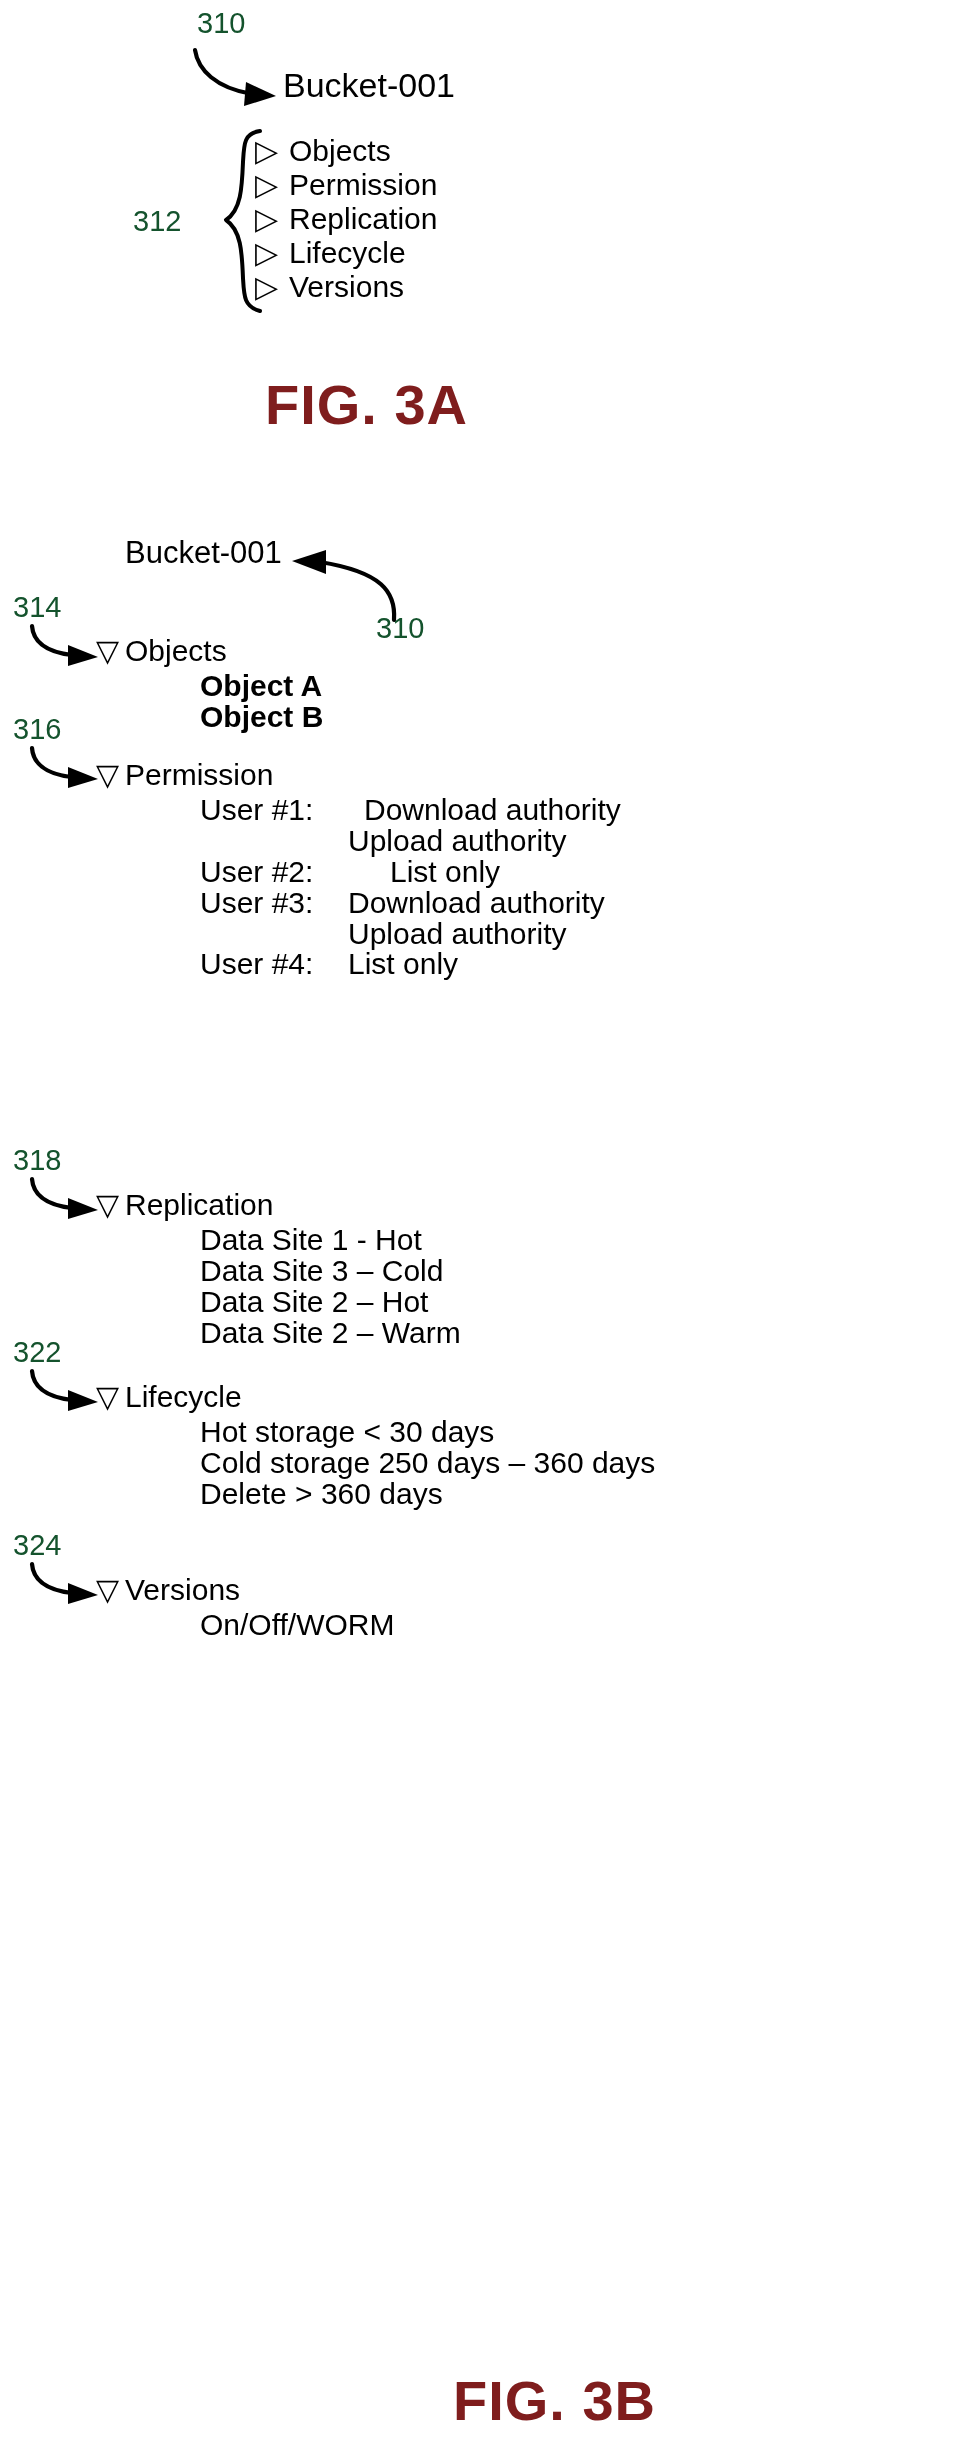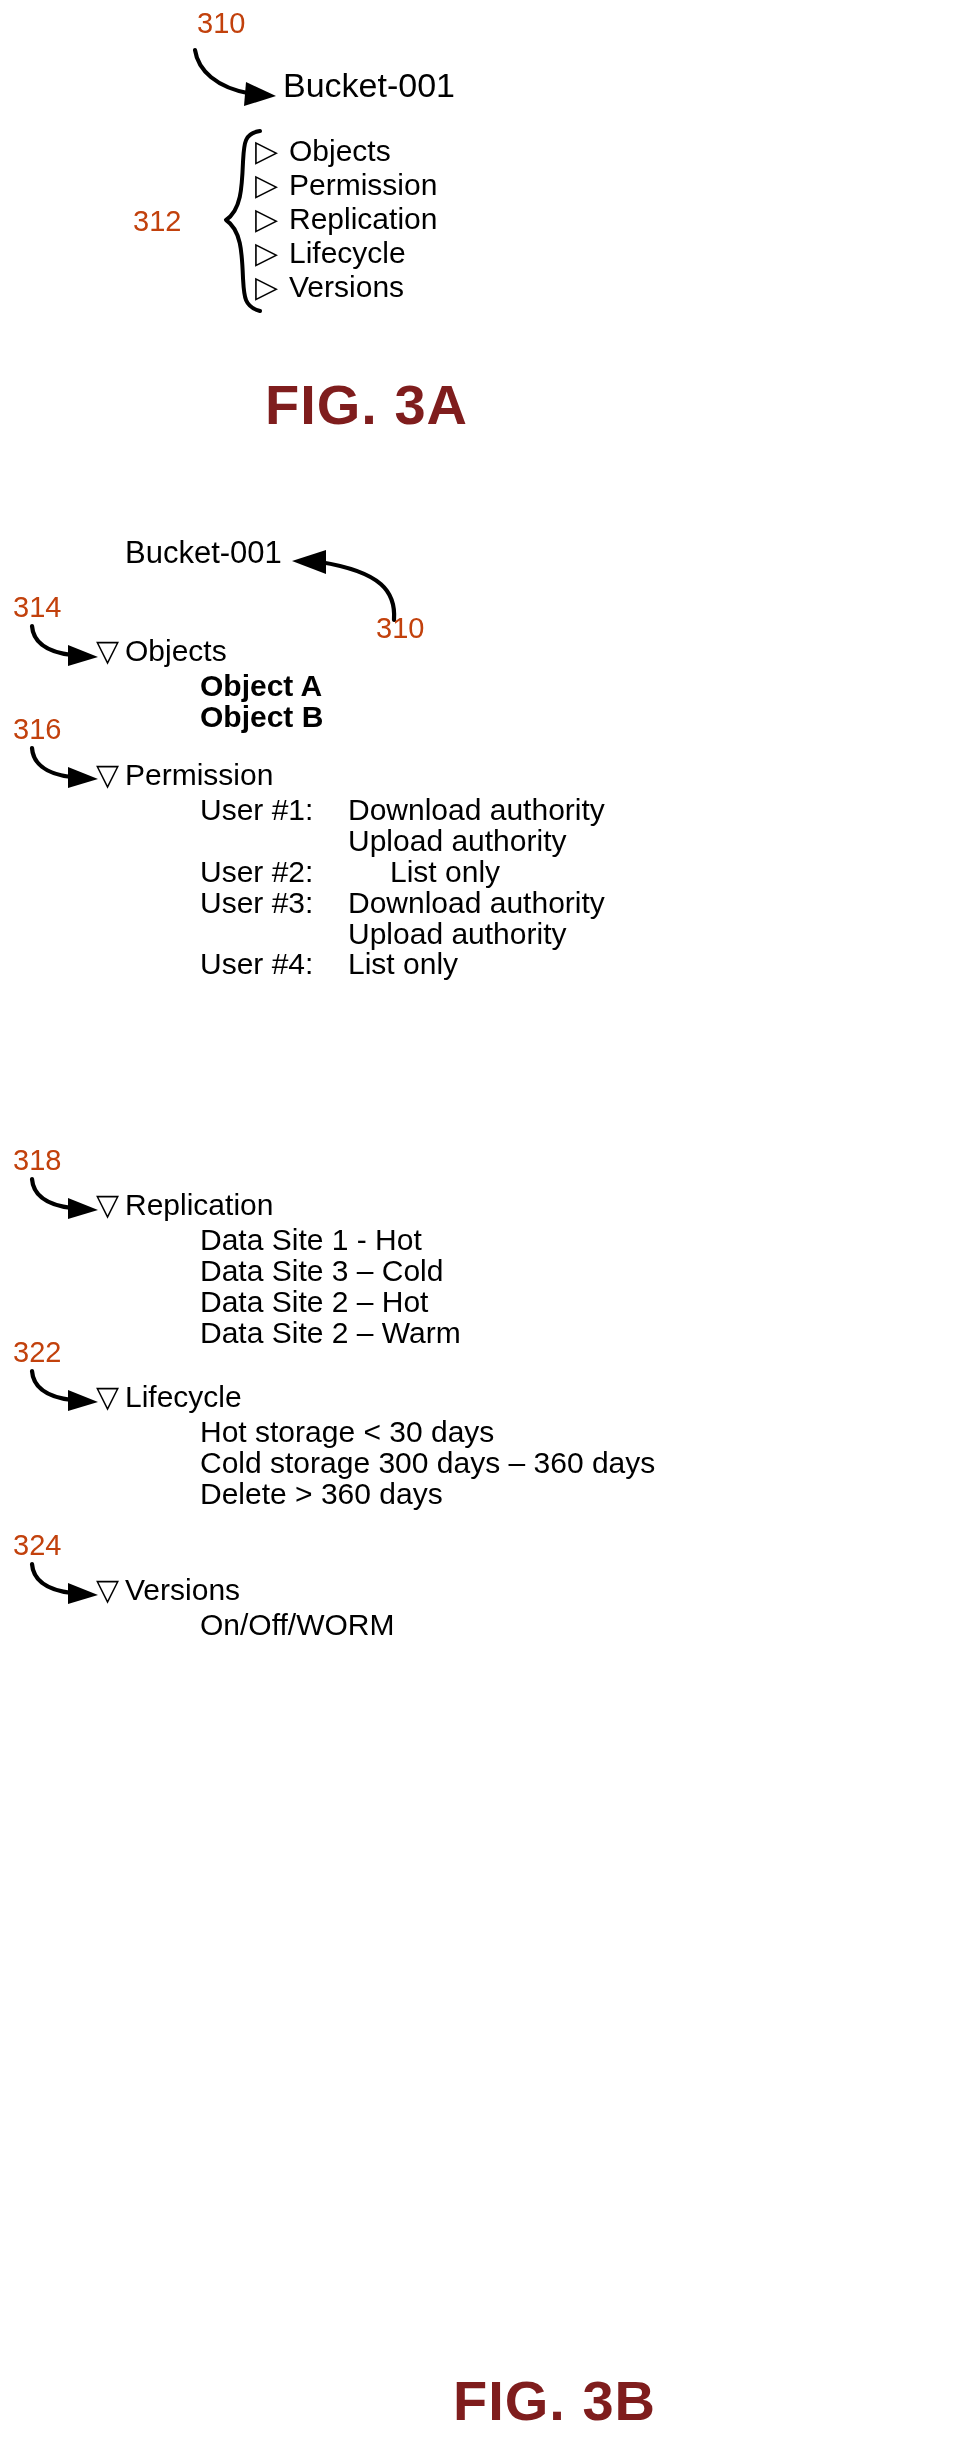--- a/index.html
+++ b/index.html
@@ -19,21 +19,21 @@
   .txt {
     font-size: 30px;
     line-height: 34px;
     white-space: pre;
     color: #000;
   }
   .reflabel {
     font-size: 29px;
     line-height: 31px;
     white-space: pre;
-    color: #c2410c;
+    color: #14532d;
   }
   .figcap {
     font-weight: bold;
     font-size: 56px;
     letter-spacing: 1px;
     white-space: pre;
     color: #7f1d1d;
   }
   svg { display: block; overflow: visible; }
   .row { display: flex; align-items: baseline; }
@@ -125,21 +125,21 @@
   <div class="abs reflabel" style="left:13px; top:714px;">316</div>
   <svg class="abs" style="left:28px; top:746px;" width="90" height="46" viewBox="0 0 90 46">
     <path d="M 4 2 C 5 16, 16 28, 44 31" fill="none" stroke="#000" stroke-width="4.2" stroke-linecap="round"></path>
     <polygon points="40,21 70,33 40,42" fill="#000"></polygon>
   </svg>
   <div class="abs row" style="left:96px; top:758px;">
     <span class="glyph" style="width:29px;">▽</span>
     <span class="txt">Permission</span>
   </div>
   <div class="abs" style="left:200px; top:793px;">
-    <div class="row" style="height:31px;">
+    <div class="row" style="height:31px;gap:16px;">
       <span class="txt" style="width:148px;">User #1:</span>
       <span class="txt">Download authority</span>
     </div>
     <div class="row" style="height:31px;">
       <span class="txt" style="width:148px;"></span>
       <span class="txt">Upload authority</span>
     </div>
     <div class="row" style="height:31px;gap:42px;">
       <span class="txt" style="width:148px;">User #2:</span>
       <span class="txt">List only</span>
@@ -189,21 +189,21 @@
   </svg>
   <div class="abs row" style="left:96px; top:1380px;">
     <span class="glyph" style="width:29px;">▽</span>
     <span class="txt">Lifecycle</span>
   </div>
   <div class="abs" style="left:200px; top:1415px;">
     <div class="row" style="height:31px;">
       <span class="txt">Hot storage &lt; 30 days</span>
     </div>
     <div class="row" style="height:31px;">
-      <span class="txt">Cold storage 300 days – 360 days</span>
+      <span class="txt">Cold storage 250 days – 360 days</span>
     </div>
     <div class="row" style="height:31px;">
       <span class="txt">Delete &gt; 360 days</span>
     </div>
   </div>
 
   <div class="abs reflabel" style="left:13px; top:1530px;">324</div>
   <svg class="abs" style="left:28px; top:1562px;" width="90" height="46" viewBox="0 0 90 46">
     <path d="M 4 2 C 5 16, 16 28, 44 31" fill="none" stroke="#000" stroke-width="4.2" stroke-linecap="round"></path>
     <polygon points="40,21 70,33 40,42" fill="#000"></polygon>

